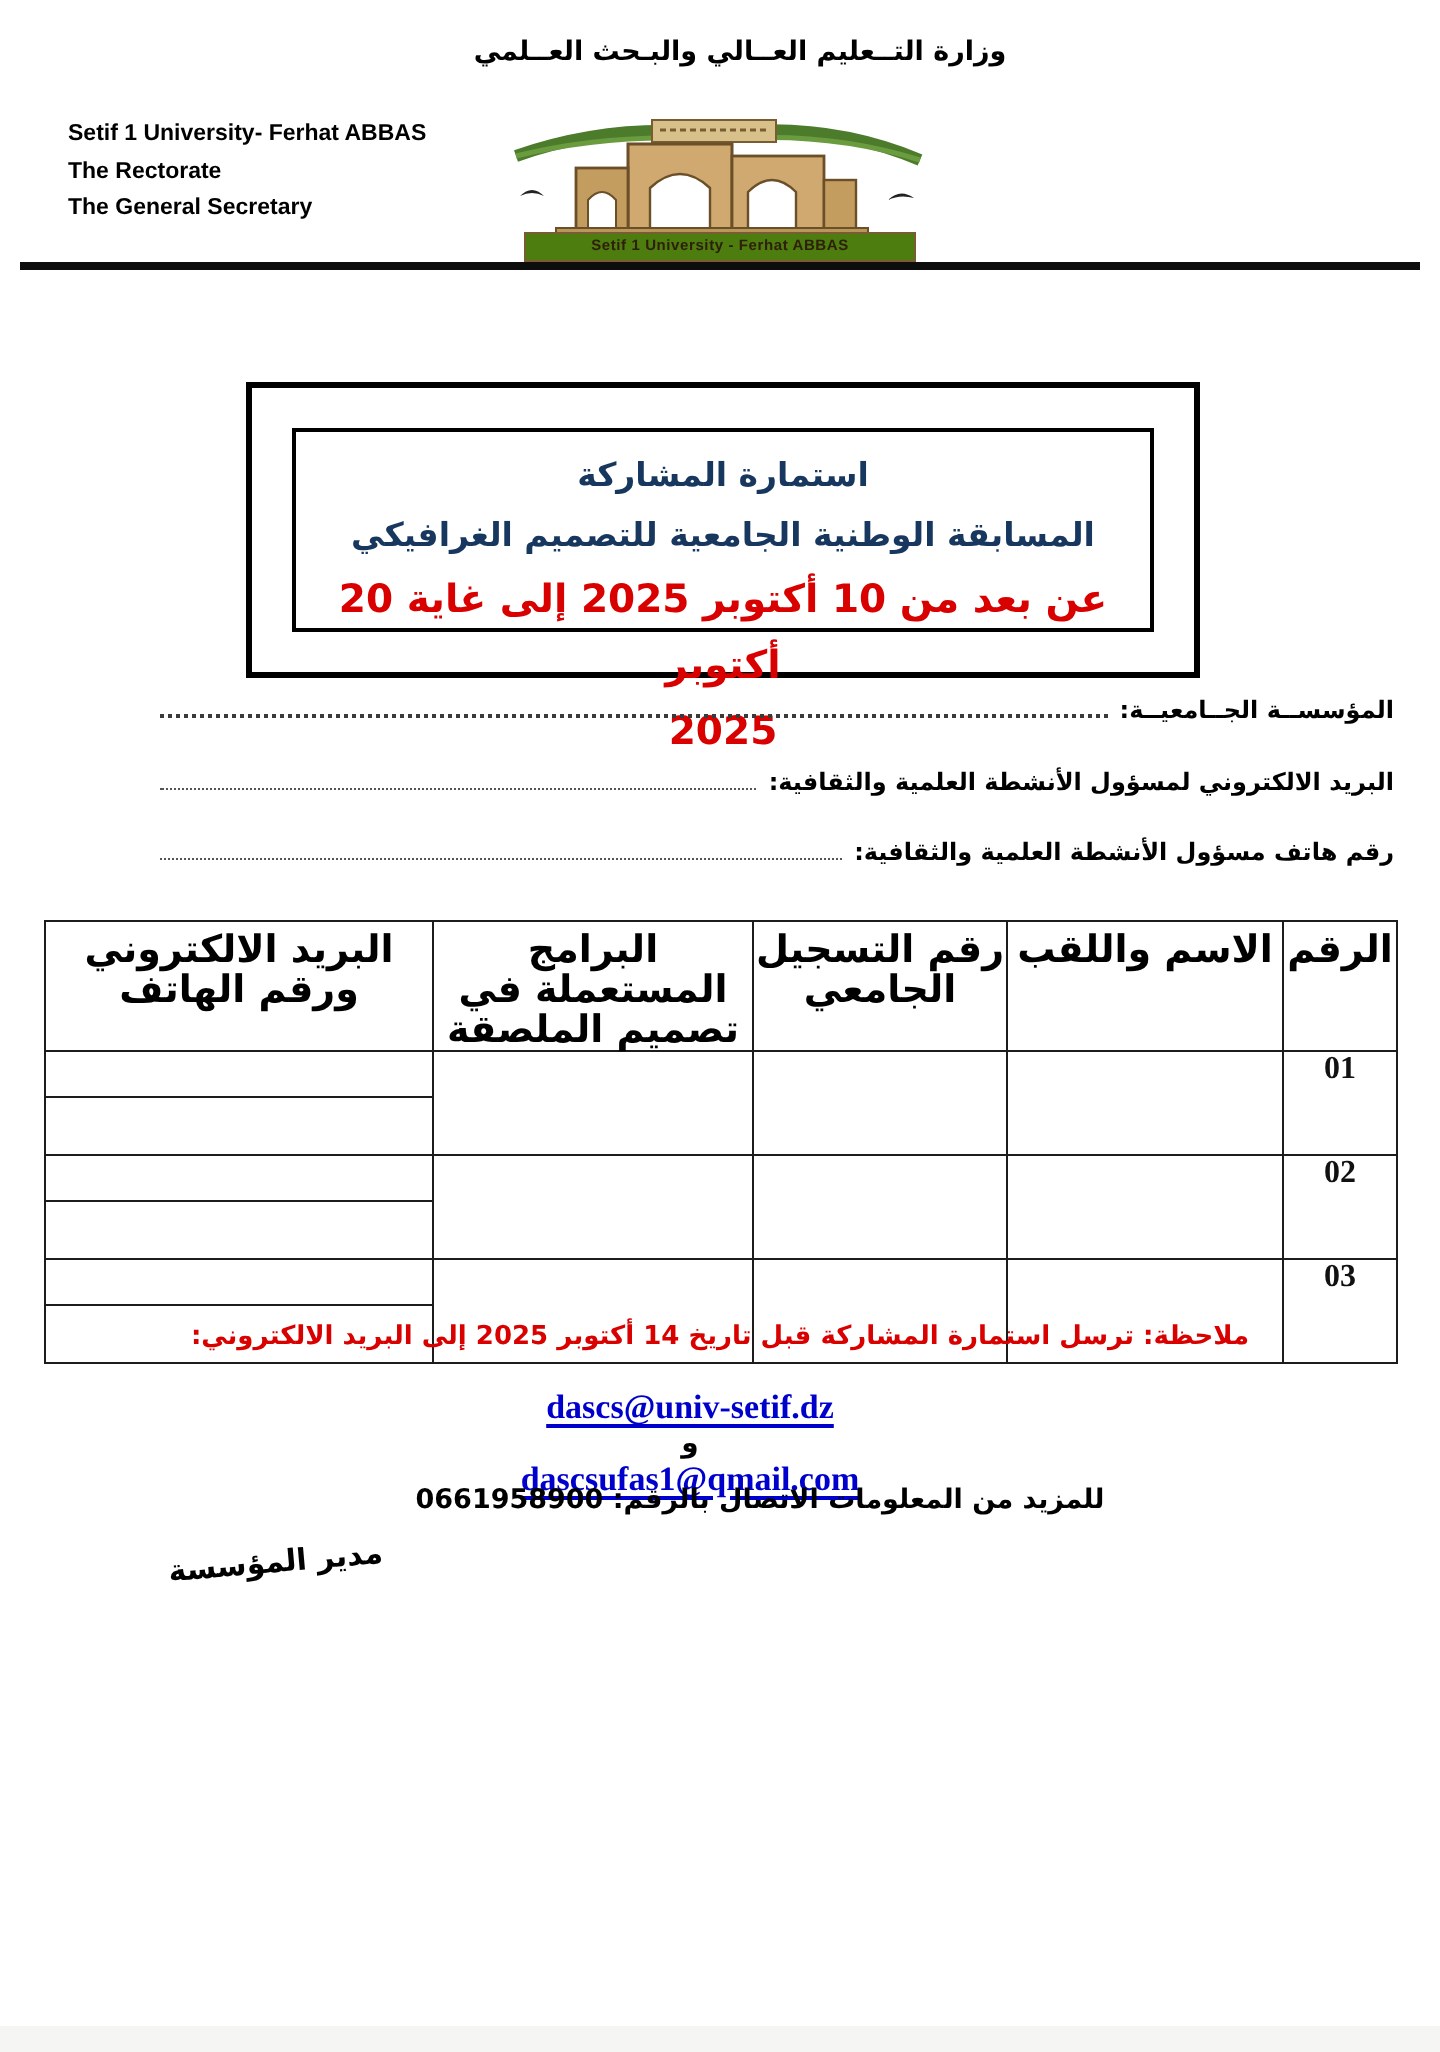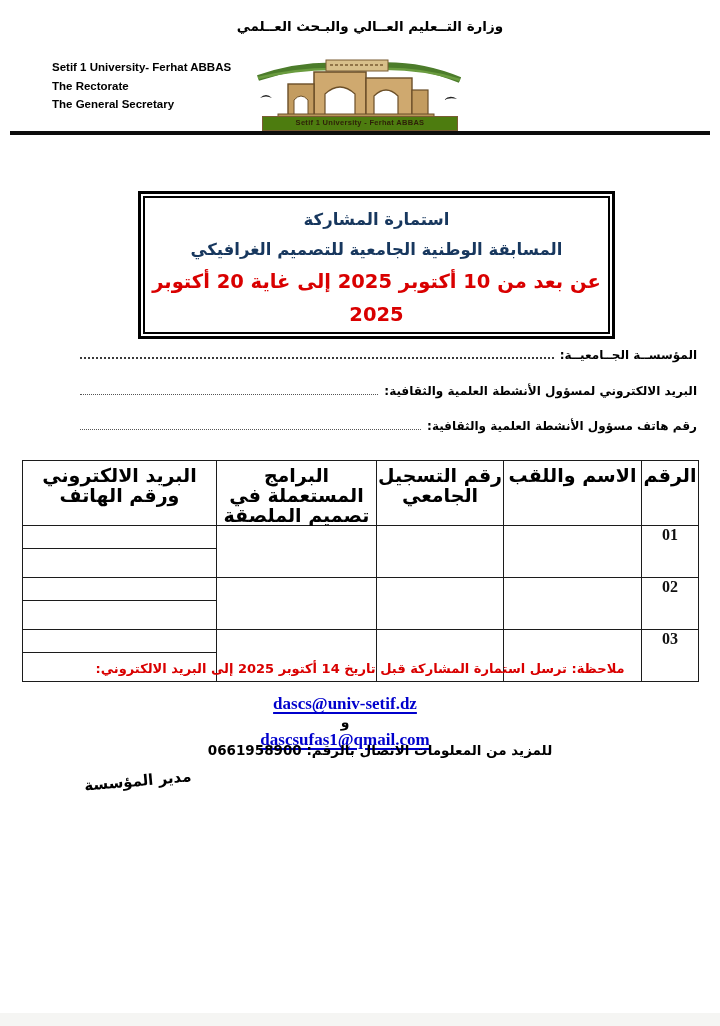--- a/index.html
+++ b/index.html
@@ -6,36 +6,36 @@
     --navy:#17375E; --red:#D90000; --link_blue:#0000CC; --ink:#111111;
     --tan:#cfa96f; --tan-dark:#7a5c33; --green:#4c7c2b;
   }
   html,body{margin:0;padding:0;background:#e8e8e8;}
   .page{
     position:relative; width:720px; height:1026px; margin:0 auto;
     background:#ffffff; overflow:hidden;
     font-family:"DejaVu Sans", sans-serif; color:var(--ink);
   }
   
-  .hdr-left{position:absolute; left:52px; top:58px; font-family:"Liberation Sans",sans-serif;
+  .hdr-left{position:absolute; left:34px; top:58px; font-family:"Liberation Sans",sans-serif;
     font-weight:bold; font-size:11.5px; line-height:18.5px; color:#000;}
   .hdr-center{position:absolute; left:220px; top:16px; width:300px; text-align:center;
     direction:rtl; font-weight:bold; font-size:13.5px; line-height:21px; color:#000;}
   .hdr-right{position:absolute; right:10px; top:52px; width:200px; text-align:right;
     direction:rtl; font-weight:bold; font-size:13px; line-height:22px; color:#000;}
   .logo{position:absolute; left:252px; top:58px; width:214px; height:74px;}
   .logo svg{position:absolute; left:0; top:0;}
   .logo-caption{position:absolute; left:10px; bottom:1px; width:194px; height:13px;
     background:#4d7c0f; border:1px solid #7a5c33; color:#2e1f08;
     font-family:"Liberation Sans",sans-serif; font-weight:bold; font-size:7.5px;
     line-height:12px; text-align:center; letter-spacing:.3px; white-space:nowrap; overflow:hidden;}
   .rule{position:absolute; left:10px; top:131px; width:700px; height:4px; background:#0d0d0d;}
   
-  .title-box{position:absolute; left:138px; top:191px; width:477px; height:148px;
-    border:3px solid #000; box-sizing:border-box; padding:2px;}
+  .title-box{position:absolute; left:123px; top:191px; width:477px; height:148px;
+    border:3px solid #000; box-sizing:border-box; padding:20px;}
   .title-inner{border:2px solid #000; height:100%; box-sizing:border-box;
     direction:rtl; text-align:center; padding-top:7px;}
   .t-navy{color:var(--navy); font-weight:bold; font-size:16.5px; line-height:30px;}
   .t-red{color:var(--red); font-weight:bold; font-size:19.5px; line-height:33px;}
   
   .fields{position:absolute; right:23px; left:80px; top:348px; direction:rtl;}
   .field{display:flex; align-items:flex-end; margin-bottom:21.5px;}
   .flabel{font-weight:bold; font-size:12px; white-space:nowrap; color:#000;}
   .dots{flex:1; margin:0 6px 3px 0; border-bottom:2.4px dotted #3a3a3a; height:1px;}
   .dots.fine{border-bottom:1.6px dotted #555;}

